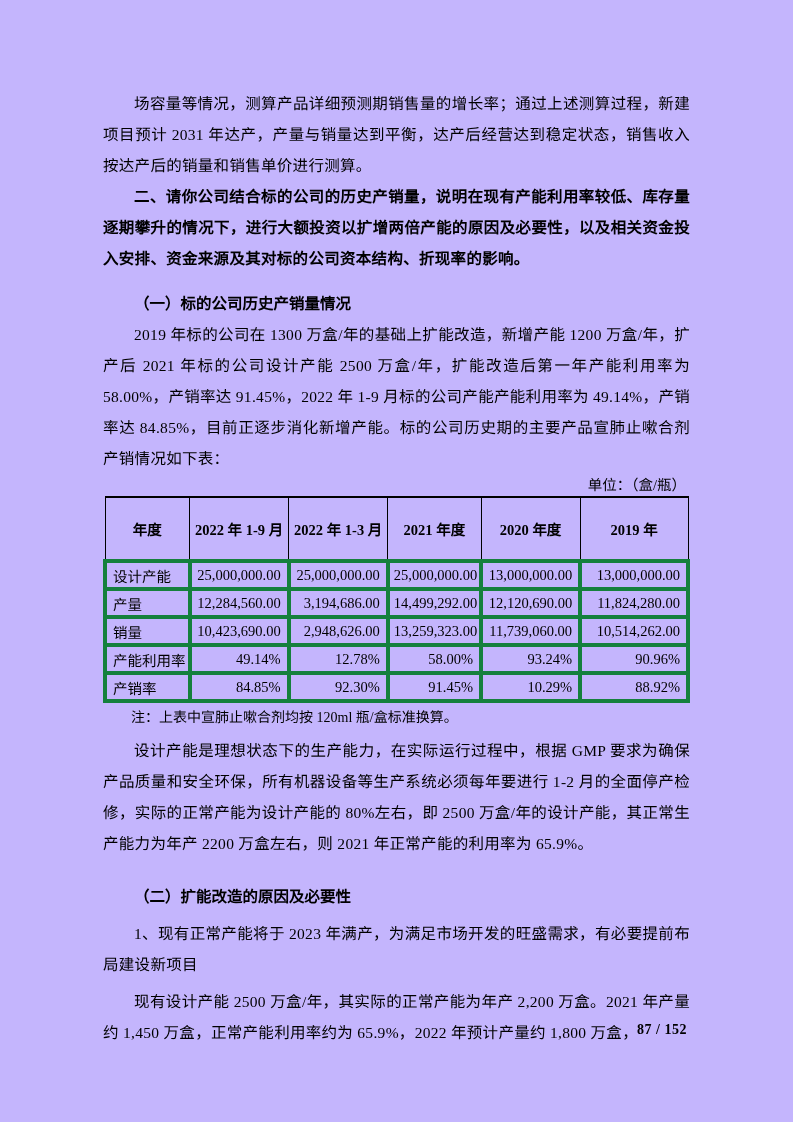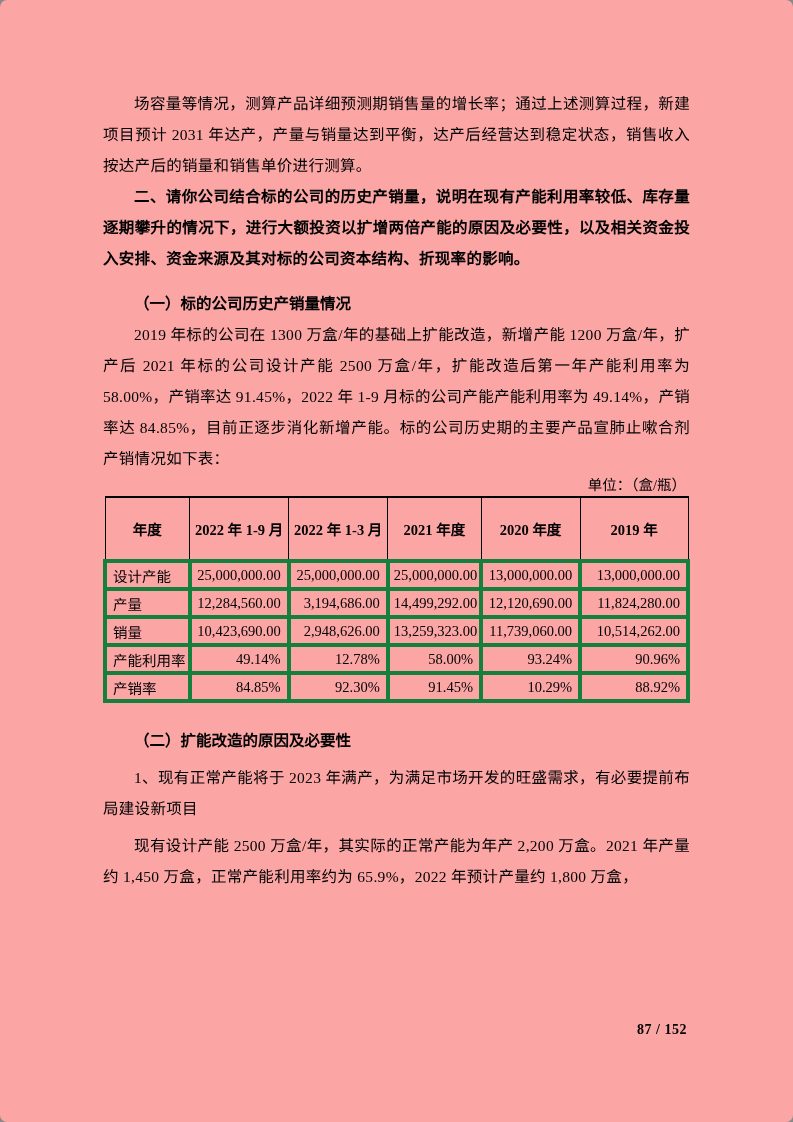--- a/index.html
+++ b/index.html
@@ -1,27 +1,26 @@
 <!DOCTYPE html>
 <html lang="zh-CN"><head>
 <meta charset="utf-8">
 <style>
   html, body { margin: 0; padding: 0; background: #888; }
   .page {
     position: relative;
     width: 793px;
     height: 1122px;
     margin: 0 auto;
-    background: #fca5a5;
+    background: #c4b5fd;
     box-sizing: border-box;
     padding: 88px 103px 0 103px;
     font-family: "Liberation Serif", "DejaVu Serif", serif;
     color: #000000;
     overflow: hidden;
-    border-radius: 7px;
   }
   p { margin: 0; }
   .body-para {
     font-size: 15.5px;
     line-height: 31px;
     text-align: justify;
     text-indent: 2em;
     letter-spacing: 0.3px;
   }
   .bold-para {
@@ -169,21 +168,23 @@
         <td class="lbl">产销率</td>
         <td>84.85%</td>
         <td>92.30%</td>
         <td>91.45%</td>
         <td>10.29%</td>
         <td>88.92%</td>
       </tr>
     </tbody>
   </table>
 
+  <p class="table-note">注：上表中宣肺止嗽合剂均按 120ml 瓶/盒标准换算。</p>
 
+  <p class="body-para gmp-para">设计产能是理想状态下的生产能力，在实际运行过程中，根据 GMP 要求为确保产品质量和安全环保，所有机器设备等生产系统必须每年要进行 1-2 月的全面停产检修，实际的正常产能为设计产能的 80%左右，即 2500 万盒/年的设计产能，其正常生产能力为年产 2200 万盒左右，则 2021 年正常产能的利用率为 65.9%。</p>
 
   <p class="section-heading heading-2">（二）扩能改造的原因及必要性</p>
 
   <p class="body-para sub-item">1、现有正常产能将于 2023 年满产，为满足市场开发的旺盛需求，有必要提前布局建设新项目</p>
 
   <p class="body-para last-para">现有设计产能 2500 万盒/年，其实际的正常产能为年产 2,200 万盒。2021 年产量约 1,450 万盒，正常产能利用率约为 65.9%，2022 年预计产量约 1,800 万盒，</p>
 
   <div class="page-number">87 / 152</div>
 
 </div>

